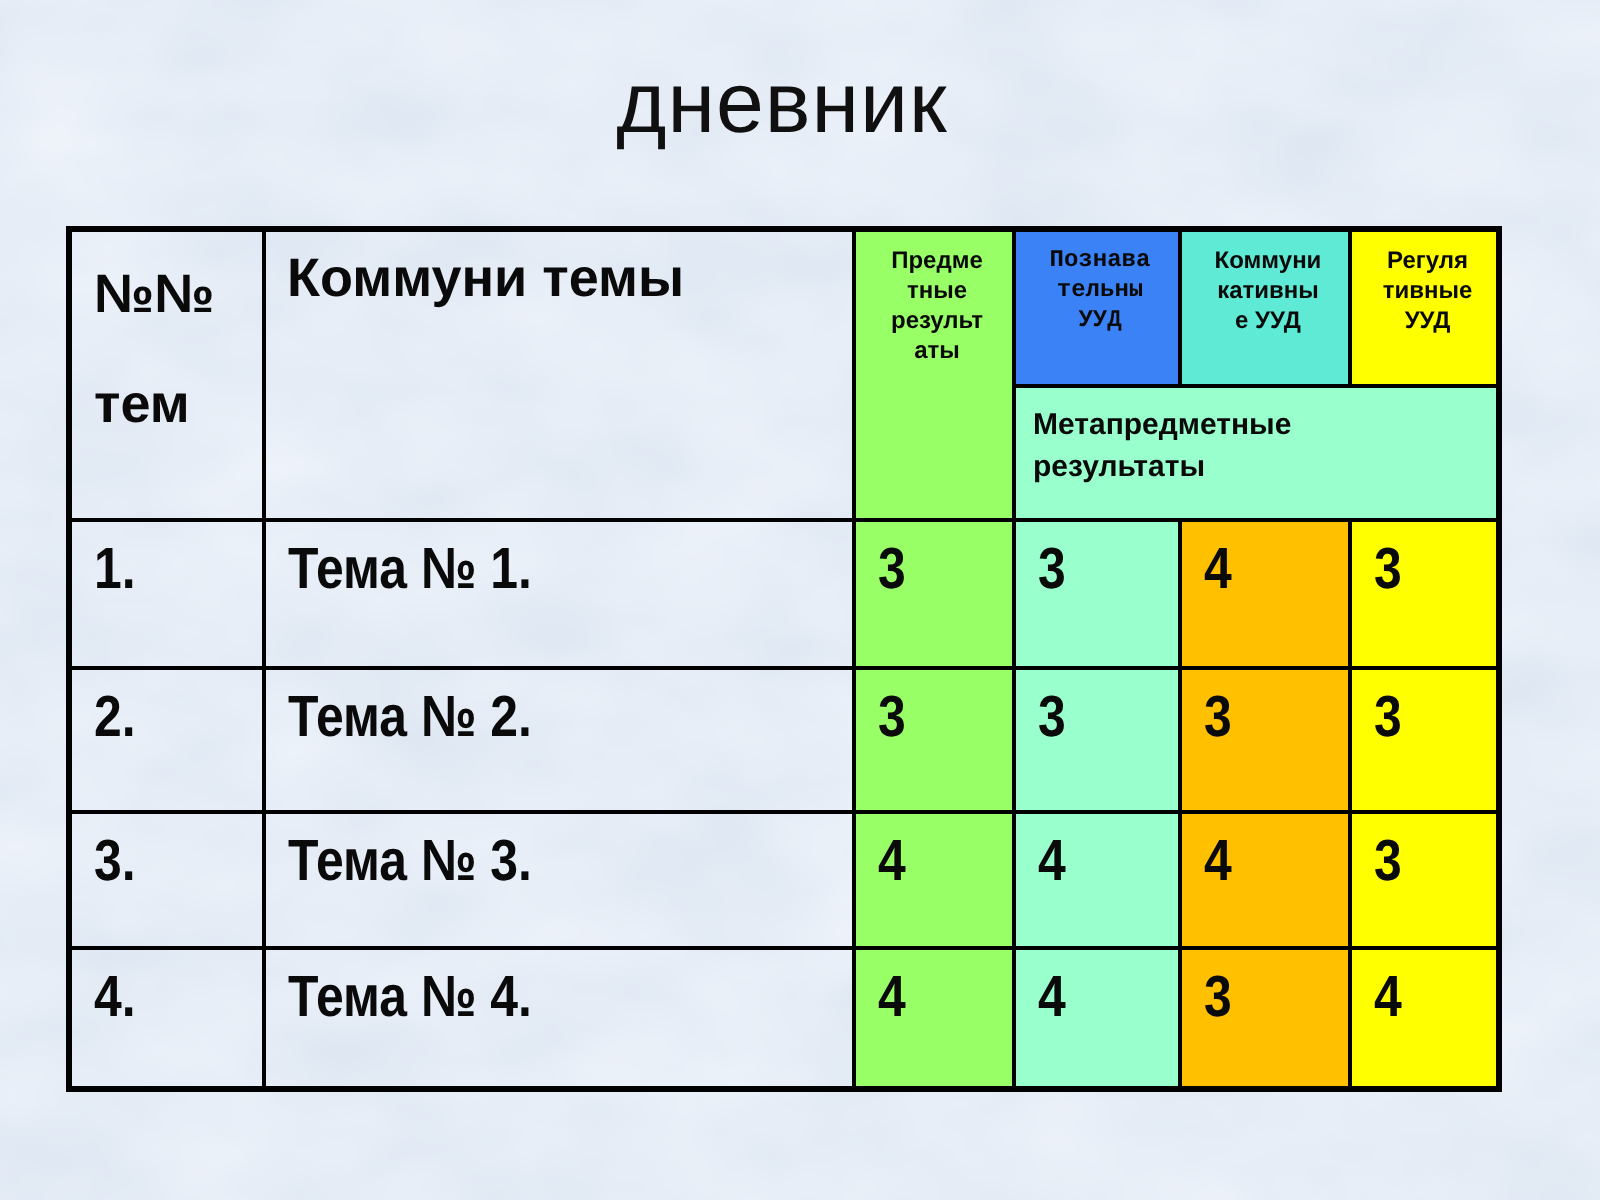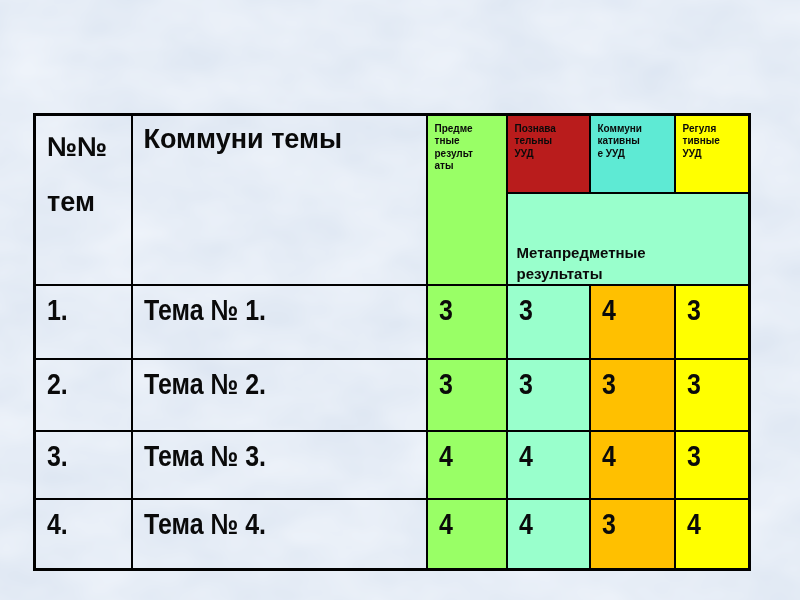--- a/index.html
+++ b/index.html
@@ -52,34 +52,34 @@
     font-weight: 700;
     padding: 9px 6px 0 11px;
     white-space: pre-line;
     line-height: 1.05;
   }
   .hdr-num { line-height: 2.05; padding-top: 4px; }
 
   
   .hdr-small {
     display: block;
-    font-size: 10px;
+    font-size: 12px;
     font-weight: 700;
     padding: 7px 3px 0 7px;
     white-space: pre-line;
     line-height: 1.24;
+    text-align: center;
   }
   .hdr-meta {
     display: block;
     font-size: 15px;
     font-weight: 700;
     padding: 8px 0 0 9px;
     white-space: pre-line;
     line-height: 1.4;
-    margin-top: 40px;
   }
 
   
   .cell-text {
     display: block;
     font-size: 29px;
     font-weight: 700;
     padding: 8px 0 0 11px;
     white-space: nowrap;
   }
@@ -98,20 +98,21 @@
     <rect width="800" height="600" fill="#eef3fa"></rect>
     <filter id="clouds" x="-5%" y="-5%" width="110%" height="110%">
       <feTurbulence type="fractalNoise" baseFrequency="0.012 0.02" numOctaves="3" seed="11" stitchTiles="stitch"></feTurbulence>
       <feColorMatrix type="matrix" values="0 0 0 0 0.71  0 0 0 0 0.78  0 0 0 0 0.88  0 0 0 1.1 -0.12"></feColorMatrix>
     </filter>
     <rect width="800" height="600" filter="url(#clouds)"></rect>
   </svg>
 
   <div class="content">
 
+    <div class="title">дневник</div>
 
     <table class="grade-table">
       <colgroup>
         <col style="width:97px">
         <col style="width:295px">
         <col style="width:80px">
         <col style="width:83px">
         <col style="width:85px">
         <col style="width:75px">
       </colgroup>
@@ -123,21 +124,21 @@
           </td>
           <td rowspan="2">
             <span class="hdr-big">Коммуни темы</span>
           </td>
           <td rowspan="2" style="background-color: rgb(153, 255, 102);">
             <span class="hdr-small">Предме
 тные
 результ
 аты</span>
           </td>
-          <td style="background-color: #b91c1c;">
+          <td style="background-color: #3b82f6; font-family: Liberation Mono, monospace;">
             <span class="hdr-small">Познава
 тельны
 УУД</span>
           </td>
           <td style="background-color: #5eead4;">
             <span class="hdr-small">Коммуни
 кативны
 е УУД</span>
           </td>
           <td style="background-color: rgb(255, 255, 0); margin-left: 42px;">

